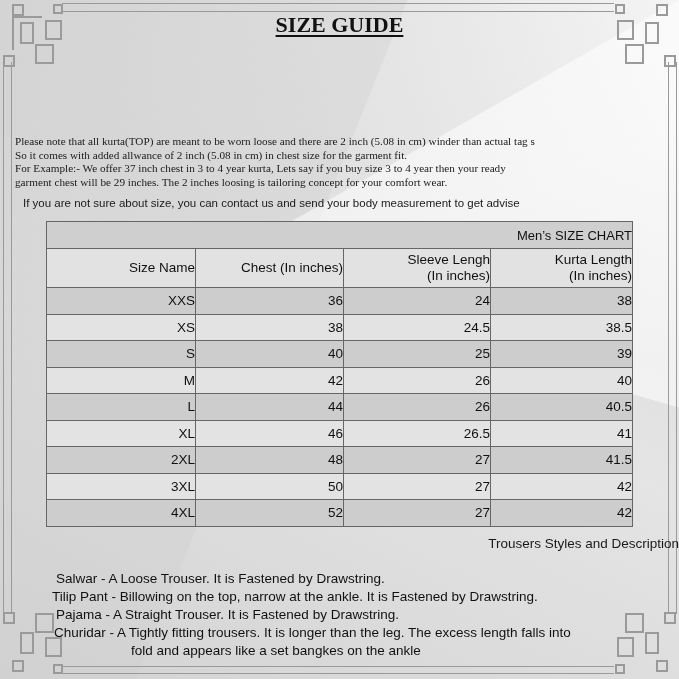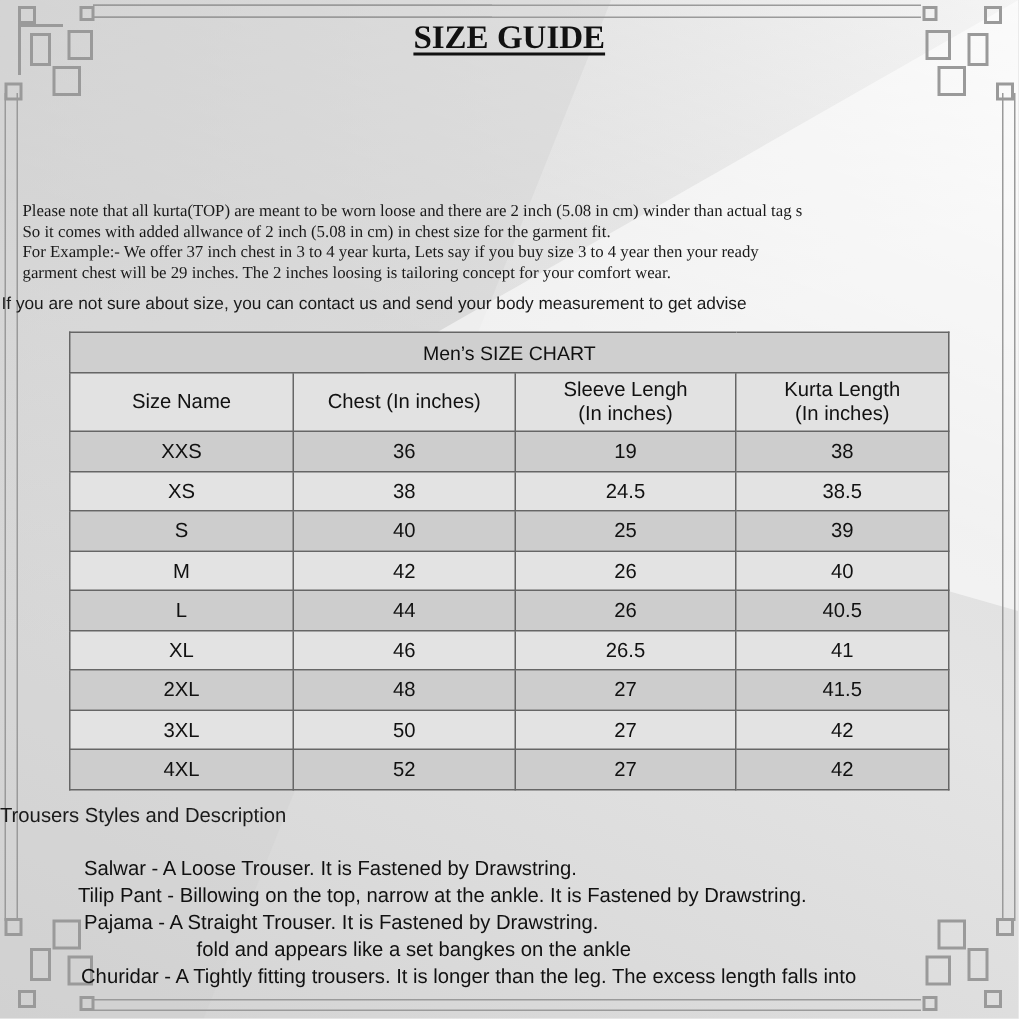--- a/index.html
+++ b/index.html
@@ -34,37 +34,37 @@
       font-family: "Liberation Serif", serif; font-weight: bold; font-size: 22px;
       color: #111;
     }
     .title span { text-decoration: underline; text-underline-offset: 3px; }
 
     .notes {
       position: absolute; left: 15px; top: 135px; width: 664px;
       font-size: 11.2px; color: #1a1a1a; line-height: 13.6px; white-space: nowrap;
     }
     .notes .line { display: block; font-family: Liberation Serif, serif; }
-    .advise { position: absolute; left: 1px; top: 197px; font-size: 11.5px; color: #1a1a1a; white-space: nowrap; }
+    .advise { position: absolute; left: 23px; top: 197px; font-size: 11.5px; color: #1a1a1a; white-space: nowrap; }
 
     table.size {
       position: absolute; left: 46px; top: 221px; width: 587px;
       border-collapse: collapse; font-size: 13.5px; color: #111;
     }
     table.size td, table.size th {
-      border: 1px solid #666; text-align: center; padding: 0; font-weight: normal;
+      border: 1px solid #666; text-align: right; padding: 0; font-weight: normal;
     }
     table.size .caption-row th { height: 26px; background: #cfcfcf; font-size: 13px; }
     table.size .head-row th { height: 38px; background: #e2e2e2; font-size: 13.5px; line-height: 16px; }
     table.size tbody tr { height: 26.5px; margin-left: 47px; }
     table.size tbody tr:nth-child(odd) { background: #cdcdcd; }
     table.size tbody tr:nth-child(even) { background: #e3e3e3; }
 
     .trouser-title {
-      position: absolute; left: 0; width: 679px; top: 536px; text-align: left;
+      position: absolute; left: 0; width: 679px; top: 536px; text-align: right;
       font-size: 13.5px; color: #1a1a1a;
     }
     .trousers { position: absolute; left: 36px; top: 570px; font-size: 13.5px; color: #111; line-height: 18px; white-space: nowrap; margin-left: 16px; }
     .trousers .t { display: block; }
     .trousers .t0 { padding-left: 4px; }
     .trousers .t1 { padding-left: 4px; }
     .trousers .t2 { padding-left: 0px; }
     .trousers .t3 { padding-left: 2px; }
     .trousers .t4 { padding-left: 79px; }
   </style>
@@ -135,21 +135,21 @@
       <th style="width:148px;"><span>Size Name</span></th>
       <th style="width:147px;"><span>Chest (In inches)</span></th>
       <th style="width:146px;"><span>Sleeve Lengh</span><br><span>(In inches)</span></th>
       <th><span>Kurta Length</span><br><span>(In inches)</span></th>
     </tr>
   </thead>
   <tbody>
     <tr>
         <td>XXS</td>
         <td>36</td>
-        <td>19</td>
+        <td>24</td>
         <td>38</td>
       </tr>
     <tr>
         <td>XS</td>
         <td>38</td>
         <td>24.5</td>
         <td>38.5</td>
       </tr>
     <tr>
         <td>S</td>
@@ -194,15 +194,15 @@
         <td>42</td>
       </tr>
   </tbody>
 </table>
 
 <div class="trouser-title">Trousers Styles and Description</div>
 <div class="trousers">
   <span class="t t0">Salwar - A Loose Trouser. It is Fastened by Drawstring.</span>
   <span class="t t2">Tilip Pant - Billowing on the top, narrow at the ankle. It is Fastened by Drawstring.</span>
   <span class="t t1">Pajama - A Straight Trouser. It is Fastened by Drawstring.</span>
+  <span class="t t3">Churidar - A Tightly fitting trousers. It is longer than the leg. The excess length falls into</span>
   <span class="t t4">fold and appears like a set bangkes on the ankle</span>
-  <span class="t t3">Churidar - A Tightly fitting trousers. It is longer than the leg. The excess length falls into</span>
 </div>
 
 </body></html>

